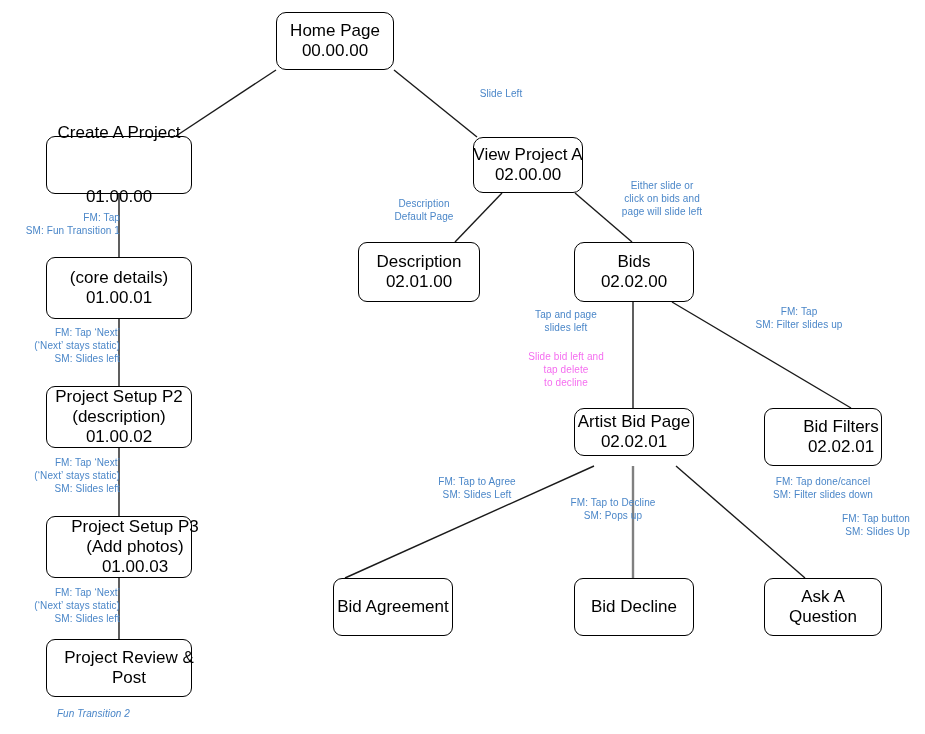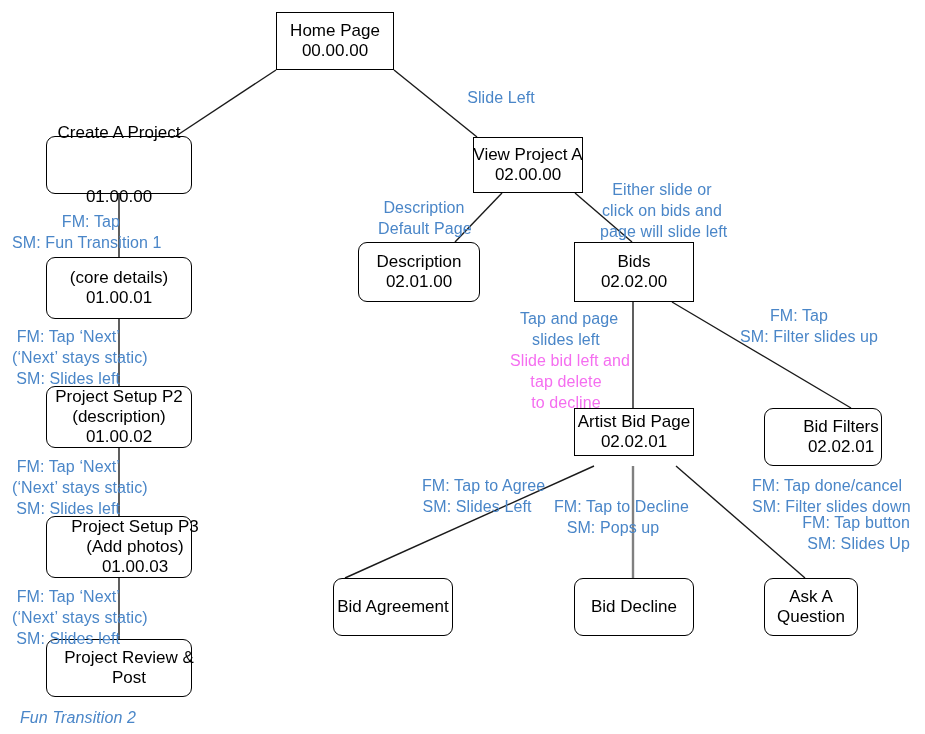--- a/index.html
+++ b/index.html
@@ -32,32 +32,32 @@
     border: 1.6px solid #000000;
     background: #ffffff;
     display: flex;
     flex-direction: column;
     align-items: center;
     justify-content: center;
     text-align: center;
     color: #000000;
     line-height: 1.18;
     font-size: 17px;
-    border-radius: 0;
+    border-radius: 10px;
   }
   .node.rounded {
     border-radius: 9px;
   }
   .node .line {
     display: block;
     white-space: nowrap;
   }
   .ann {
     position: absolute;
-    font-size: 16px;
+    font-size: 10px;
     line-height: 1.32;
     color: #4a86c8;
     white-space: pre;
     letter-spacing: 0.1px;
   }
   .ann.pink {
     color: #f56ef0;
   }
   .ann.c {
     text-align: center;
@@ -135,21 +135,21 @@
       <div class="node rounded" style="left: 764px; top: 408px; width: 118px; height: 58px; padding-left: 36px;">
         <span class="line">Bid Filters</span>
         <span class="line">02.02.01</span>
       </div>
       <div class="node rounded" style="left: 333px; top: 578px; width: 120px; height: 58px;">
         <span class="line">Bid Agreement</span>
       </div>
       <div class="node rounded" style="left: 574px; top: 578px; width: 120px; height: 58px;">
         <span class="line">Bid Decline</span>
       </div>
-      <div class="node rounded" style="left: 764px; top: 578px; width: 94px; height: 58px; text-align: center;">
+      <div class="node rounded" style="left: 764px; top: 578px; width: 118px; height: 58px; text-align: center;">
         <span class="line">Ask A</span>
         <span class="line">Question</span>
       </div>
     </div>
   <div id="annotation-layer">
       <div class="ann c" style="left: 456px; top: 87px; width: 90px;">Slide Left</div>
       <div class="ann r" style="left: 12px; top: 211px; width: 108px;">FM: Tap
 SM: Fun Transition 1</div>
       <div class="ann r" style="left: 12px; top: 326px; width: 108px;">FM: Tap ‘Next’
 (‘Next’ stays static)

